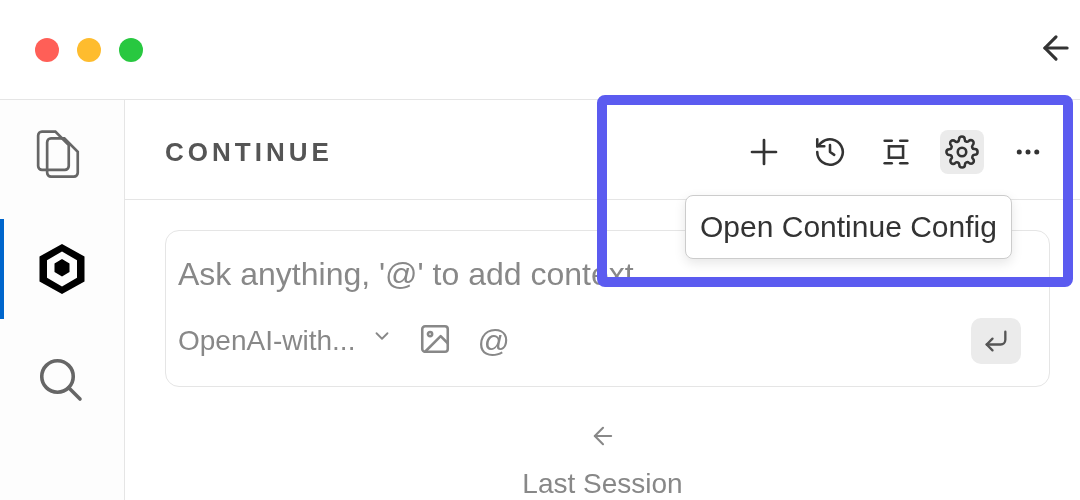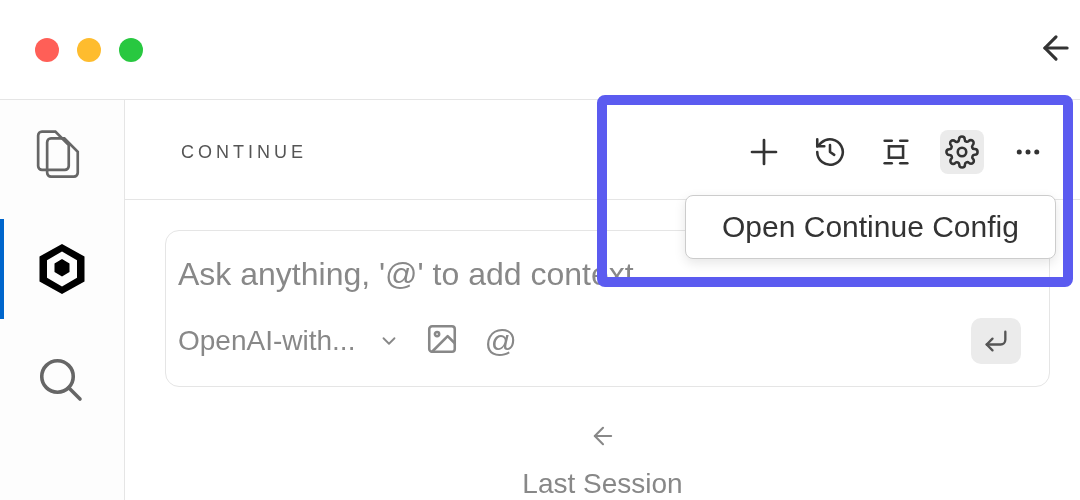--- a/index.html
+++ b/index.html
@@ -77,25 +77,24 @@
       padding: 0;
     }
     .panel-header {
       display: flex;
       align-items: center;
       justify-content: space-between;
       padding: 30px 30px 25px 40px;
       border-bottom: 1px solid #e5e5e5;
     }
     .panel-title {
-      font-size: 18px;
-      font-weight: 400;
+      font-size: 26px;
+      font-weight: 700;
       letter-spacing: 4px;
       color: #555;
-      margin-left: 16px;
     }
     .toolbar {
       display: flex;
       align-items: center;
       gap: 22px;
     }
     .toolbar-btn {
       width: 44px;
       height: 44px;
       display: flex;
@@ -125,22 +124,21 @@
       justify-content: space-between;
       margin-top: 25px;
     }
     .controls-left {
       display: flex;
       align-items: center;
       gap: 25px;
     }
     .model-selector {
       display: flex;
-      align-items: center;
-      gap: 23px;
+      gap: 16px;
       font-size: 28px;
       color: #888;
     }
     .send-btn {
       width: 50px;
       height: 46px;
       background: #ebebeb;
       border-radius: 10px;
       display: flex;
       align-items: center;
@@ -153,21 +151,21 @@
       padding: 15px 40px;
       font-size: 28px;
       color: #888;
       flex-direction: column;
     }
     .tooltip {
       position: absolute;
       background: #fff;
       border: 1px solid #ccc;
       border-radius: 8px;
-      padding: 14px 36px;
+      padding: 14px 14px;
       font-size: 30px;
       color: #333;
       box-shadow: 0 4px 12px rgba(0,0,0,0.1);
       white-space: nowrap;
     }
     .highlight-box {
       position: absolute;
       border: 10px solid #5b5bf0;
       border-radius: 8px;
       pointer-events: none;

